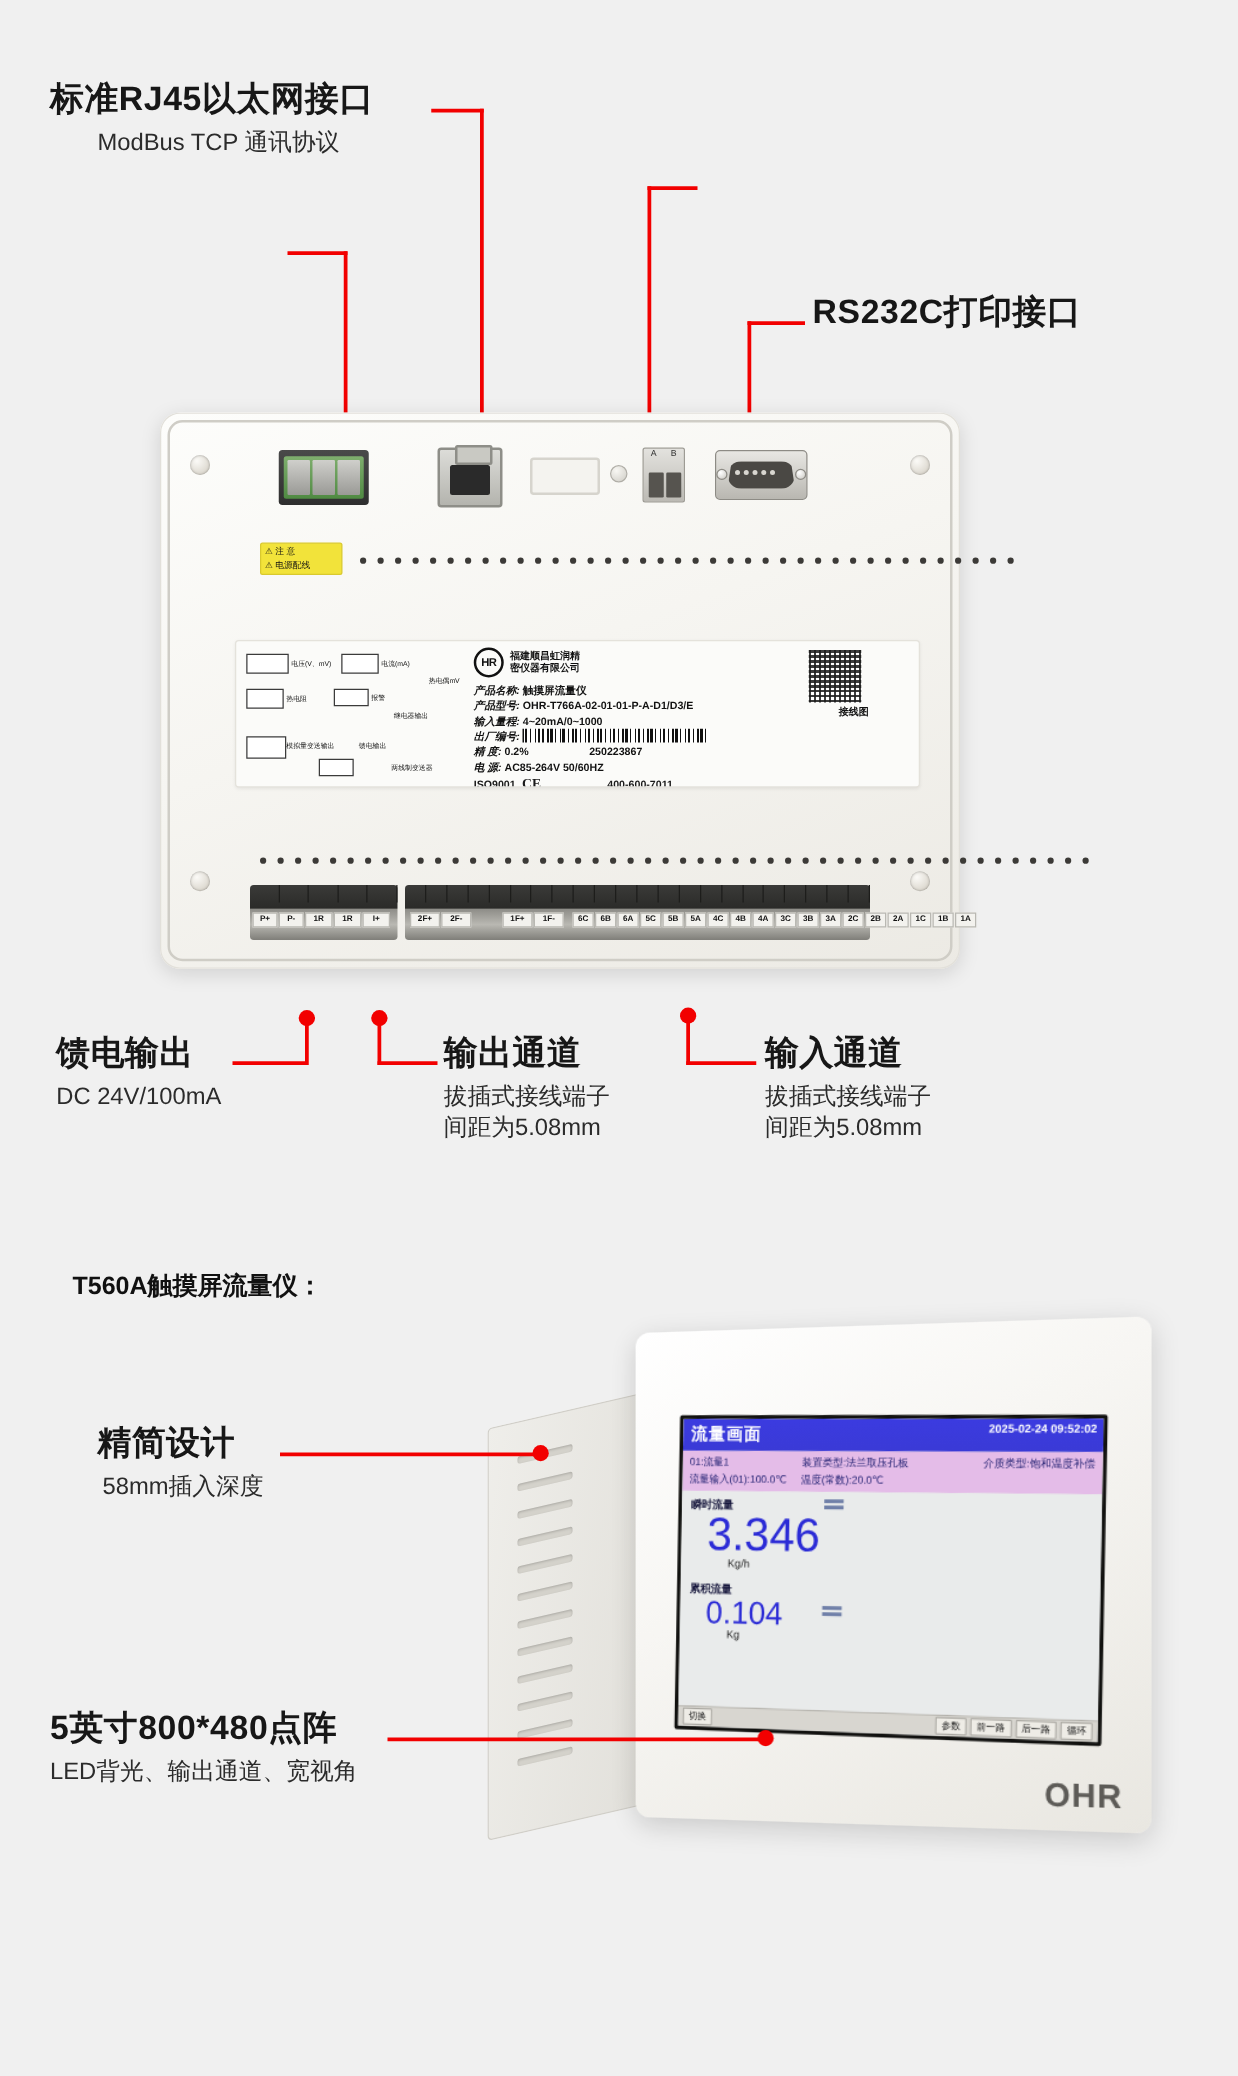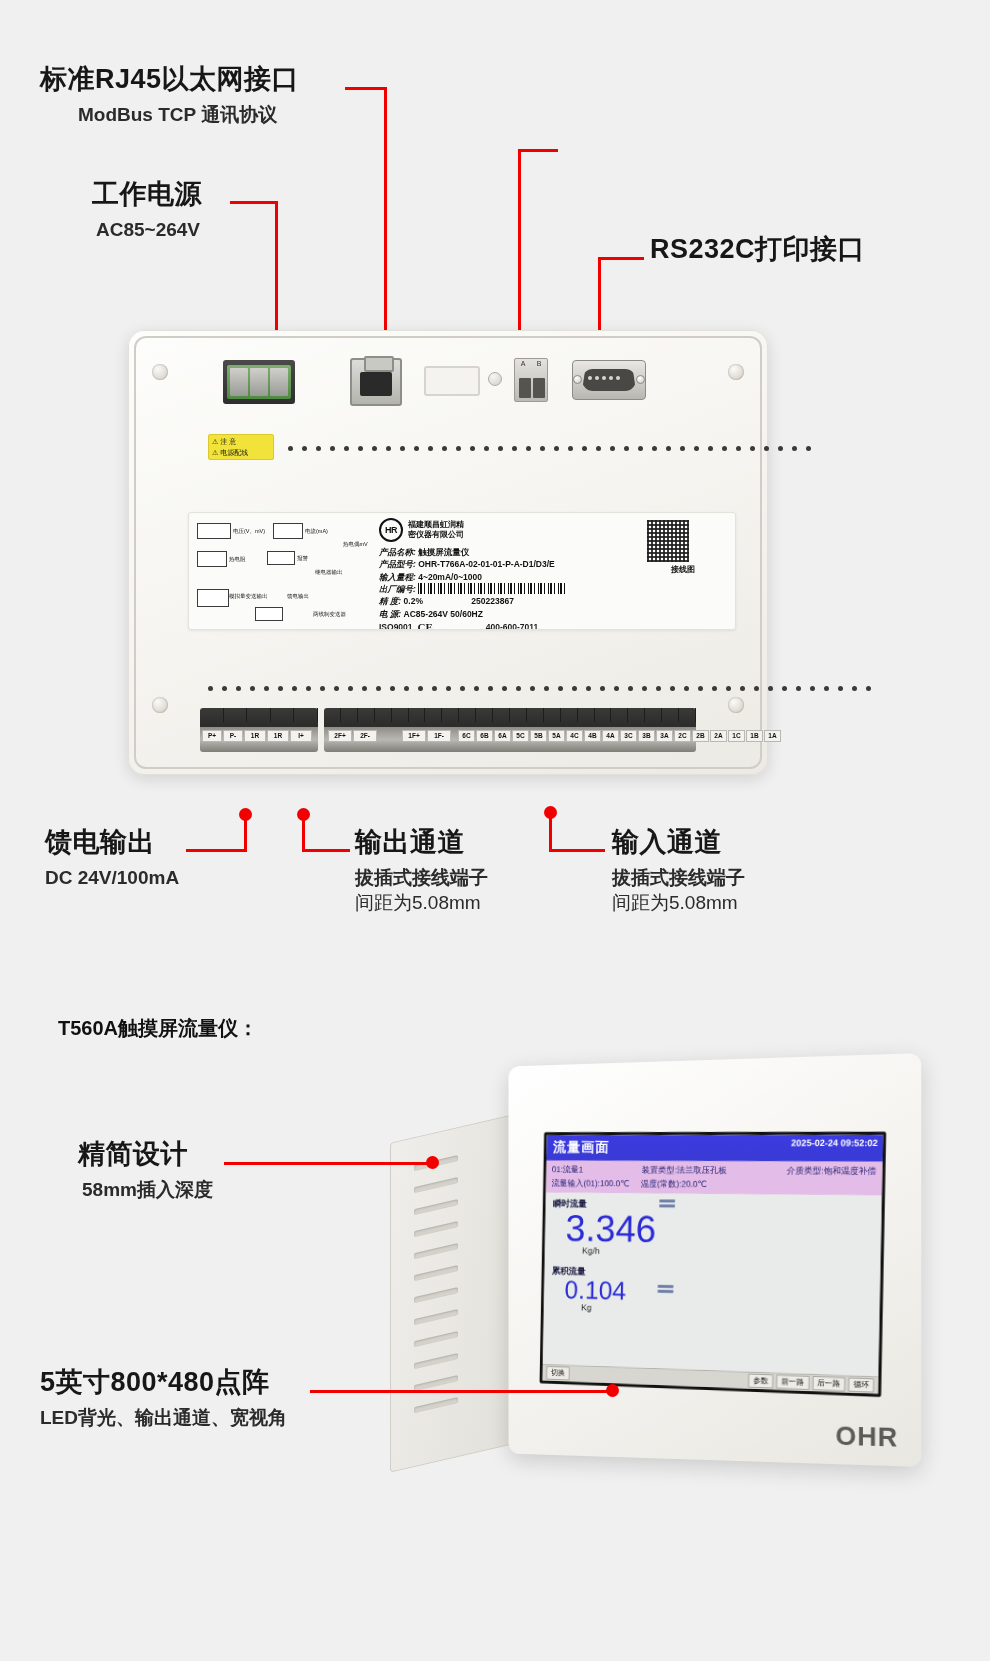--- a/index.html
+++ b/index.html
@@ -13,21 +13,21 @@
   }
   .page { position: relative; width: 990px; height: 1661px; }
 
   
   .callout { position: absolute; }
   .callout .title {
     font-size: 27px; font-weight: 700; letter-spacing: 0.5px;
     color: #171717; white-space: nowrap; line-height: 1.1;
   }
   .callout .sub {
-    font-size: 19px; font-weight: 700; color: #2b2b2b;
+    font-size: 19px; font-weight: 400; color: #2b2b2b;
     white-space: nowrap; line-height: 1.35; margin-top: 7px;
   }
   .callout .sub2 { font-size: 19px; color: #2b2b2b; white-space: nowrap; line-height: 1.35; }
 
   
   .ld { position: absolute; background: #f20000; }
   .ld-h { height: 3px; }
   .ld-v { width: 3px; }
   .dot {
     position: absolute; width: 13px; height: 13px; border-radius: 50%;
@@ -275,24 +275,20 @@
 <div class="page">
 
   <div class="callout" style="left:40px; top:65px;">
     <div class="title">标准RJ45以太网接口</div>
     <div class="sub" style="margin-left:38px;">ModBus TCP 通讯协议</div>
   </div>
   <div class="ld ld-h" style="left:345px; top:87px; width:42px;"></div>
   <div class="ld ld-v" style="left:384px; top:87px; height:272px;"></div>
   <div class="dot" style="left:379px; top:353px;"></div>
 
-  <div class="callout" style="left:92px; top:180px;">
-    <div class="title">工作电源</div>
-    <div class="sub" style="margin-left:4px;">AC85~264V</div>
-  </div>
   <div class="ld ld-h" style="left:230px; top:201px; width:48px;"></div>
   <div class="ld ld-v" style="left:275px; top:201px; height:160px;"></div>
   <div class="dot" style="left:270px; top:355px;"></div>
 
   <div class="ld ld-h" style="left:518px; top:149px; width:40px;"></div>
   <div class="ld ld-v" style="left:518px; top:149px; height:212px;"></div>
   <div class="dot" style="left:513px; top:355px;"></div>
 
   <div class="callout" style="left:650px; top:235px;">
     <div class="title">RS232C打印接口</div>

